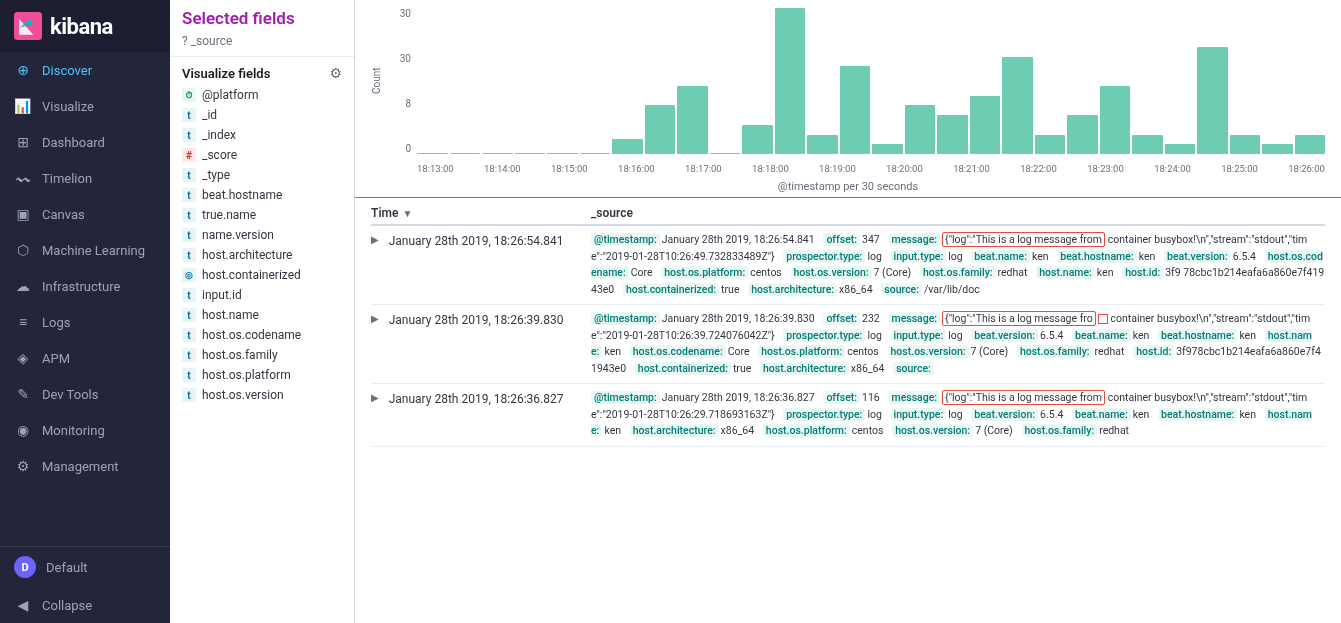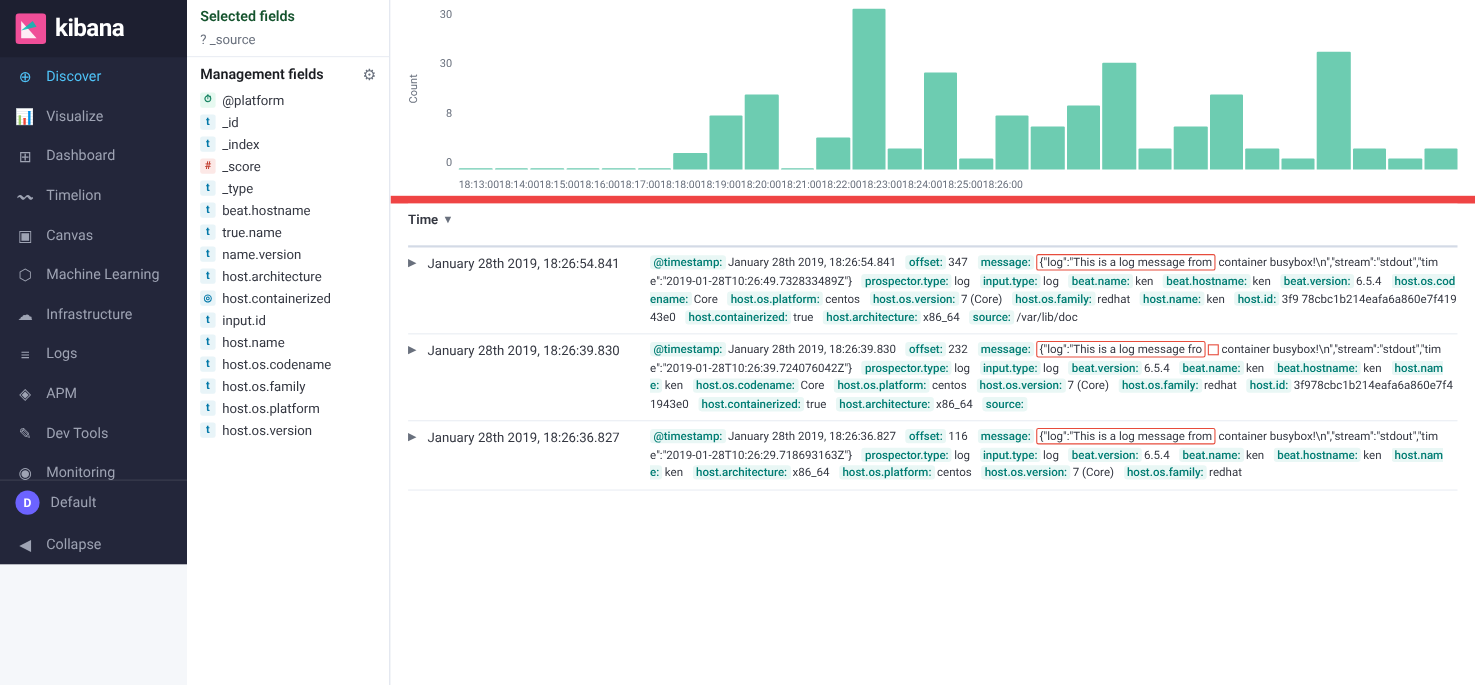--- a/index.html
+++ b/index.html
@@ -6,21 +6,21 @@
     body { font-family: -apple-system, BlinkMacSystemFont, 'Segoe UI', Roboto, sans-serif; display: flex; height: 623px; overflow: hidden; background: #f5f7fa; }
 
     
     .sidebar {
       width: 170px;
       background: #1a1a2e;
       background: #23263a;
       display: flex;
       flex-direction: column;
       flex-shrink: 0;
-      height: 513px;
+      height: 623px;
       overflow: hidden;
     }
     .sidebar-logo {
       display: flex;
       align-items: center;
       padding: 12px 14px;
       background: #1d1f30;
       color: white;
       font-size: 22px;
       font-weight: 700;
@@ -66,23 +66,23 @@
       flex-direction: column;
       height: 623px;
       overflow: hidden;
       flex-shrink: 0;
     }
     .left-panel-section {
       padding: 8px 12px 6px;
       border-bottom: 1px solid #e9edf3;
     }
     .left-panel-title {
-      font-size: 13px;
+      font-size: 17px;
       font-weight: 600;
-      color: #14532d;
+      color: #a21caf;
       margin-bottom: 4px;
     }
     .source-item {
       display: flex; align-items: center; gap: 6px;
       font-size: 12px; color: #69707d; padding: 2px 0;
     }
     .available-header {
       display: flex; align-items: center; justify-content: space-between;
       padding: 8px 12px 4px;
     }
@@ -109,21 +109,21 @@
       flex: 1;
       display: flex;
       flex-direction: column;
       overflow: hidden;
       background: #fff;
     }
 
     
     .chart-area {
       padding: 8px 16px 0;
-      border-bottom: 7px solid #ef4444;
+      border-bottom: 1px solid #ef4444;
       background: #fff;
     }
     .chart-container {
       position: relative;
       height: 170px;
     }
     .chart-y-labels {
       position: absolute;
       left: 0; top: 0; bottom: 24px;
       width: 32px;
@@ -136,41 +136,41 @@
       display: flex; align-items: flex-end; gap: 2px;
     }
     .bar {
       flex: 1;
       background: #6dccb1;
       border-radius: 1px 1px 0 0;
     }
     .chart-x-labels {
       position: absolute;
       left: 36px; right: 0; bottom: 0; height: 20px;
-      display: flex; 
+      display: flex; justify-content: space-between;
       font-size: 10px; color: #69707d; align-items: center; margin-top: 48px;
     }
     .chart-x-title {
       text-align: center;
       font-size: 11px;
       color: #69707d;
       margin-top: 2px;
       padding-bottom: 4px;
     }
 
     
     .table-area {
       flex: 1;
       overflow-y: auto;
       padding: 0 16px;
     }
     .table-header {
       display: grid;
       grid-template-columns: 220px 1fr;
-      padding: 8px 0 16px;
+      padding: 8px 0 4px;
       border-bottom: 2px solid #d3dae6;
       position: sticky; top: 0; background: #fff; z-index: 10;
     }
     .th {
       font-size: 12px;
       font-weight: 600;
       color: #343741;
       display: flex; align-items: center; gap: 4px;
     }
     .sort-arrow { font-size: 10px; color: #69707d; }
@@ -299,21 +299,21 @@
 </nav>
 
 <aside class="left-panel">
   <div class="left-panel-section">
     <div class="left-panel-title">Selected fields</div>
     <div class="source-item">
       <span>? _source</span>
     </div>
   </div>
   <div class="available-header">
-    <span class="available-title">Management fields</span>
+    <span class="available-title">Visualize fields</span>
     <span class="gear-btn">⚙</span>
   </div>
   <div class="field-list">
 
     <div class="field-item">
       <span class="field-type type-clock">⏱</span>
       <span>@platform</span>
     </div>
     <div class="field-item">
       <span class="field-type type-t">t</span>
@@ -429,27 +429,31 @@
         <span>18:19:00</span>
         <span>18:20:00</span>
         <span>18:21:00</span>
         <span>18:22:00</span>
         <span>18:23:00</span>
         <span>18:24:00</span>
         <span>18:25:00</span>
         <span>18:26:00</span>
       </div>
     </div>
+    <div class="chart-x-title">@timestamp per 30 seconds</div>
   </div>
 
   <div class="table-area">
     <div class="table-header">
       <div class="th">
         <span>Time</span>
         <span class="sort-arrow">▼</span>
+      </div>
+      <div class="th">
+        <span>_source</span>
       </div>
     </div>
 
     <div class="table-row-container">
       <div class="table-row">
         <div class="row-time">
           <span class="row-expand">▶</span>
           <span>January 28th 2019, 18:26:54.841</span>
         </div>
         <div class="row-source">

